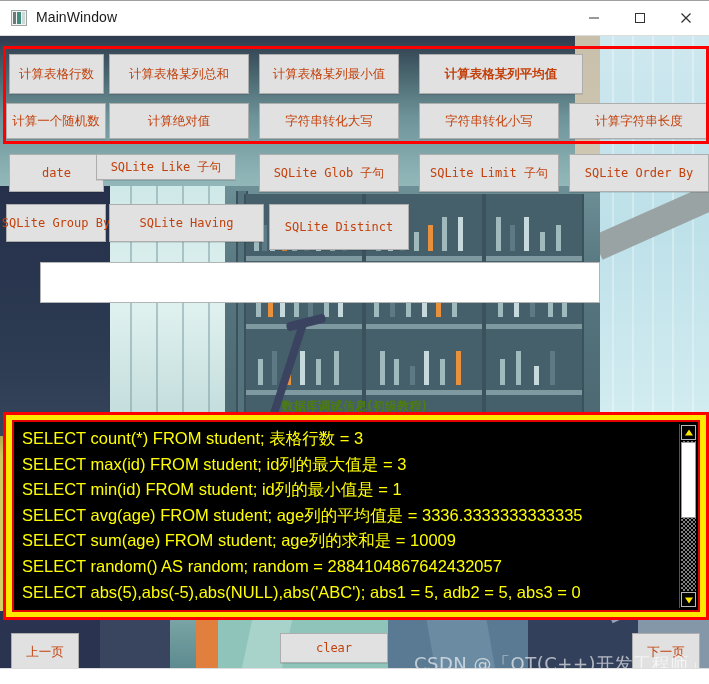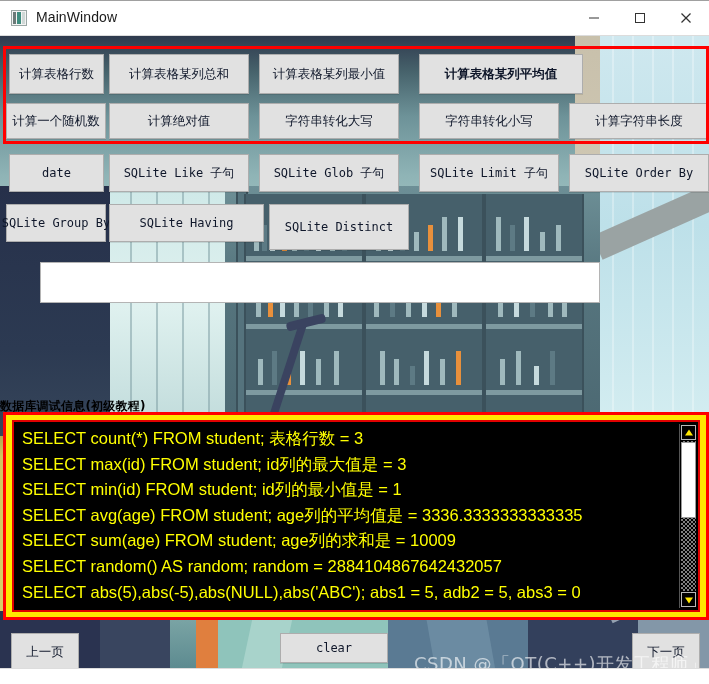--- a/index.html
+++ b/index.html
@@ -198,21 +198,21 @@
   }
   #redbox-top { left: 3px; top: 46px; width: 706px; height: 98px; }
   #redbox-console { left: 3px; top: 412px; width: 706px; height: 208px; }
 
   
   .qbtn {
     position: absolute;
     background: #e1e1e1;
     border: 1px solid #adadad;
     box-sizing: border-box;
-    color: #0f172a;
+    color: #c2410c;
     font-size: 12px;
     display: flex;
     align-items: center;
     justify-content: center;
     text-align: center;
     cursor: default;
     white-space: nowrap;
     box-shadow: 0 1px 0 rgba(0,0,0,0.10);
   }
   .qbtn.cn { font-family: "DejaVu Sans", "Liberation Sans", sans-serif; font-size: 12.5px; }
@@ -226,23 +226,24 @@
     background: #ffffff;
     border: 1px solid #b4b4b4;
     box-sizing: border-box;
   }
 
   
   .console-label {
     position: absolute;
     left: 0; top: 398px;
     width: 709px;
+    text-align: center;
     font-family: "DejaVu Sans", "Liberation Sans", sans-serif;
     font-size: 12px;
-    color: #000000;
+    color: #4d7c0f;
     font-weight: bold;
     letter-spacing: 0.2px;
   }
   .console-outer {
     position: absolute;
     left: 6px; top: 414px;
     width: 700px; height: 204px;
     border: 6px solid #ffe800;
     box-sizing: border-box;
     background: #b91c1c;
@@ -487,21 +488,21 @@
   <div class="qbtn cn" style="left:259px;top:54px;width:140px;height:40px;">计算表格某列最小值</div>
   <div class="qbtn cn" style="left:419px;top:54px;width:164px;height:40px;font-weight:bold;">计算表格某列平均值</div>
 
   <div class="qbtn cn" style="left:6px;top:103px;width:100px;height:36px;">计算一个随机数</div>
   <div class="qbtn cn" style="left:109px;top:103px;width:140px;height:36px;">计算绝对值</div>
   <div class="qbtn cn" style="left:259px;top:103px;width:140px;height:36px;">字符串转化大写</div>
   <div class="qbtn cn" style="left:419px;top:103px;width:140px;height:36px;">字符串转化小写</div>
   <div class="qbtn cn" style="left:569px;top:103px;width:140px;height:36px;">计算字符串长度</div>
 
   <div class="qbtn mono" style="left:9px;top:154px;width:95px;height:38px;">date</div>
-  <div class="qbtn mono" style="left:109px;top:154px;width:140px;height:38px;">SQLite Like 子句</div>
+  <div class="qbtn mono" style="left:96px;top:154px;width:140px;height:26px;">SQLite Like 子句</div>
   <div class="qbtn mono" style="left:259px;top:154px;width:140px;height:38px;">SQLite Glob 子句</div>
   <div class="qbtn mono" style="left:419px;top:154px;width:140px;height:38px;">SQLite Limit 子句</div>
   <div class="qbtn mono" style="left:569px;top:154px;width:140px;height:38px;">SQLite Order By</div>
 
   <div class="qbtn mono" style="left:6px;top:204px;width:100px;height:38px;">SQLite Group By</div>
   <div class="qbtn mono" style="left:109px;top:204px;width:155px;height:38px;">SQLite Having</div>
   <div class="qbtn mono" style="left:269px;top:204px;width:140px;height:46px;">SQLite Distinct</div>
 
   <div class="redbox" id="redbox-top"></div>
 

